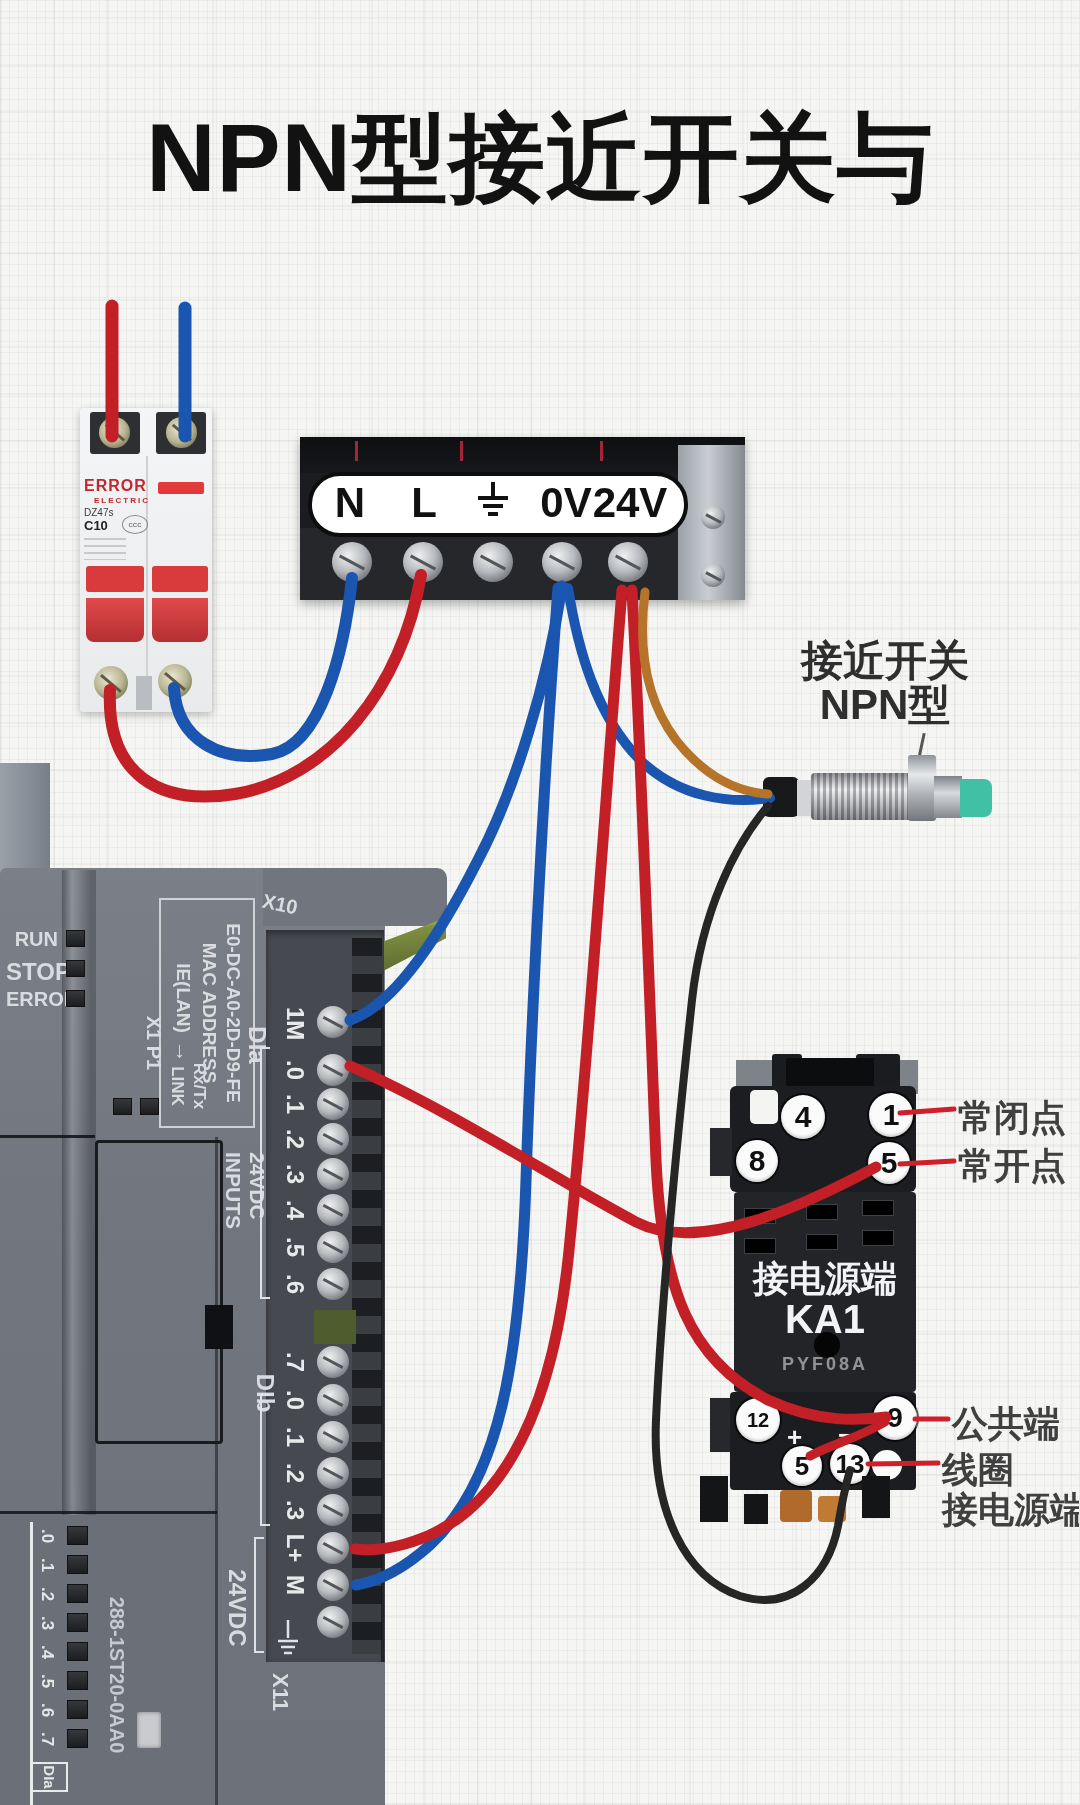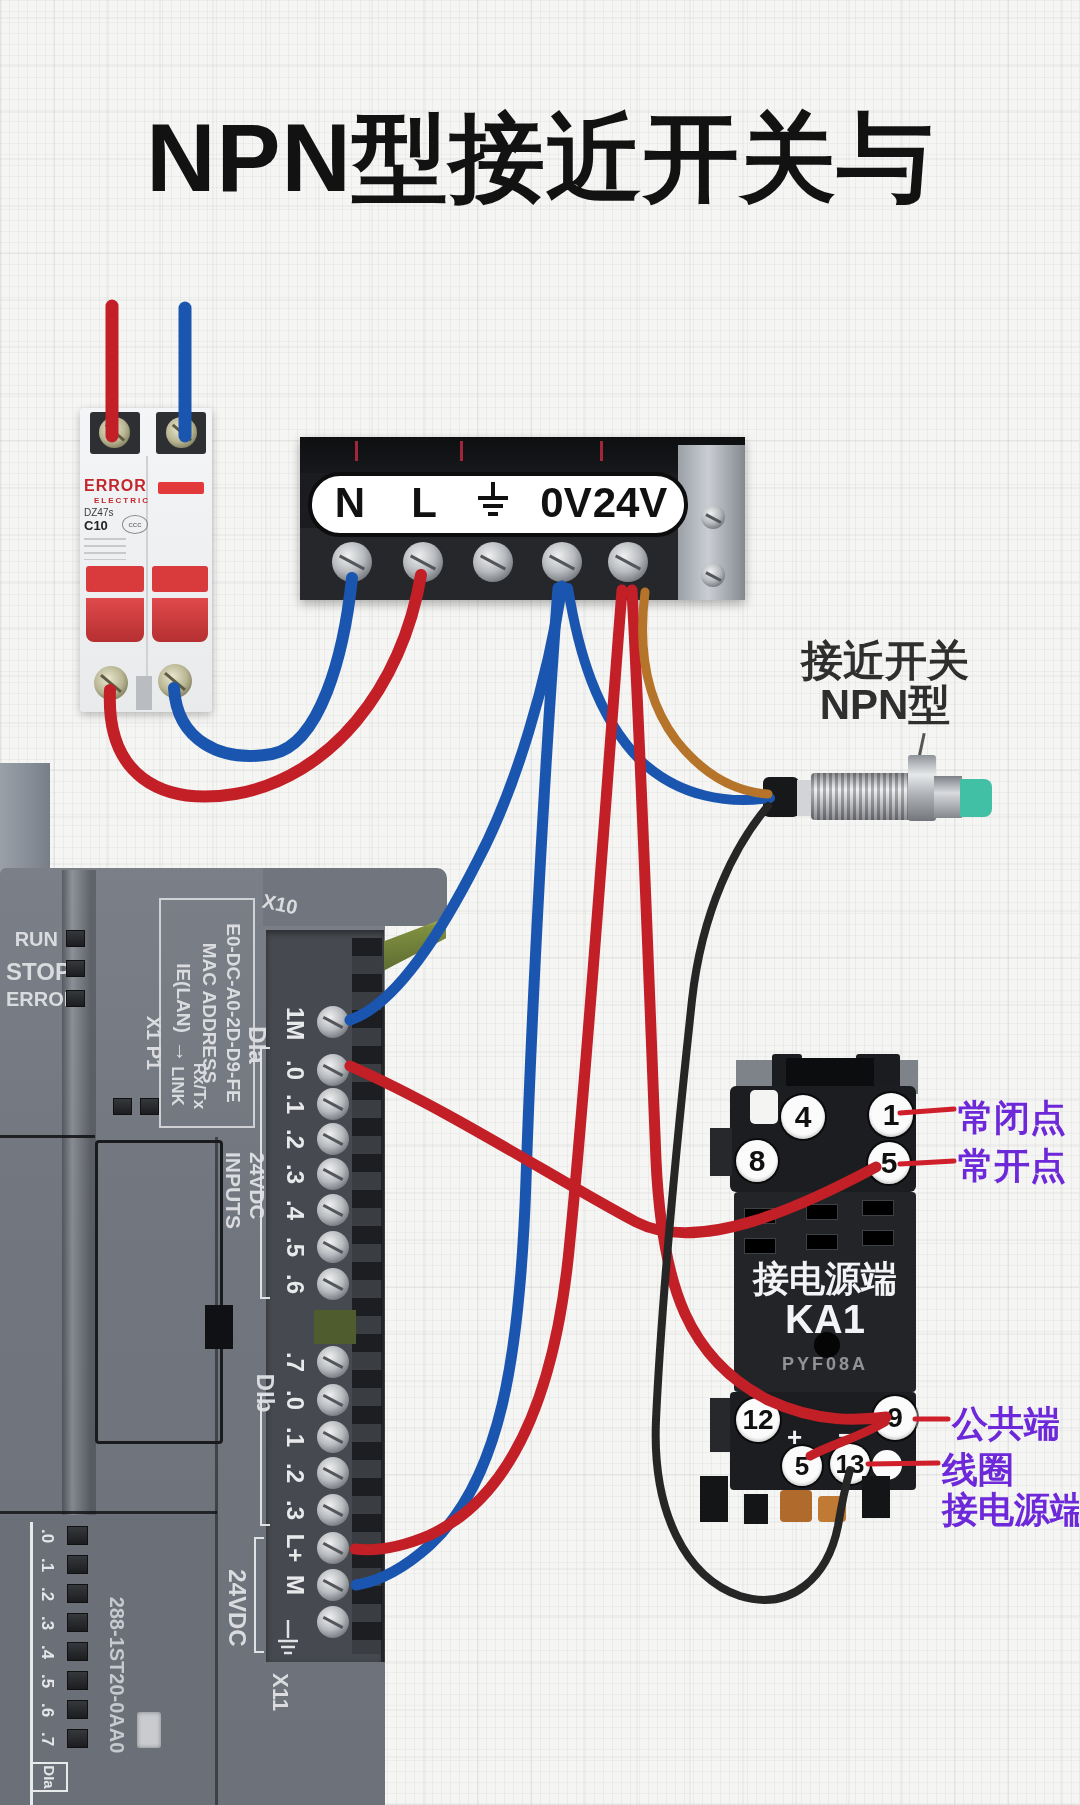--- a/index.html
+++ b/index.html
@@ -30,21 +30,21 @@
   .tlabel{width:30px;height:30px;line-height:30px;text-align:center;color:#e8e9eb;
           font-weight:bold;font-size:24px;transform:rotate(90deg);}
   .holes{background:repeating-linear-gradient(180deg,#1d1e21 0 18px,#3a3d42 18px 36px);}
   .ledwin{background:linear-gradient(180deg,#35383c,#1c1d20);border:1px solid #111;}
   .ledlbl{width:26px;height:26px;line-height:26px;text-align:center;color:#e5e6e8;
           font-weight:bold;font-size:17px;transform:rotate(90deg);}
   
   .rterm{border-radius:50%;background:#fbfbfb;color:#101010;font-weight:bold;
          box-shadow:0 0 0 2px rgba(0,0,0,.65), inset 0 -2px 3px rgba(0,0,0,.18);}
   .slot{background:#000;border:1px solid #3d4045;}
-  .ann{font-size:36px;font-weight:bold;color:#6d28d9;white-space:nowrap;}
+  .ann{font-size:36px;font-weight:bold;color:#404040;white-space:nowrap;}
   .wh{color:#f2f3f4;font-weight:bold;}
 </style>
 </head>
 <body>
 
 <div id="stage">
 
   <div class="abs title" style="left:0;top:95px;">NPN型接近开关与</div>
 
   <div class="abs" style="left:0;top:763px;width:50px;height:752px;background:linear-gradient(90deg,#9aa0a8,#878d96 60%,#787e87);"></div>
@@ -228,21 +228,21 @@
   <div class="abs ctr wh" style="left:734px;top:1258px;width:182px;height:42px;font-size:36px;">接电源端</div>
   <div class="abs ctr wh" style="left:734px;top:1298px;width:182px;height:42px;font-size:40px;">KA1</div>
   <div class="abs" style="left:814px;top:1332px;width:26px;height:26px;background:#050505;border-radius:50%;"></div>
   <div class="abs ctr" style="left:734px;top:1354px;width:182px;height:20px;font-size:18px;font-weight:bold;color:rgba(255,255,255,.5);letter-spacing:3px;">PYF08A</div>
   <div class="abs" style="left:730px;top:1392px;width:186px;height:98px;background:#1c1d20;border-radius:4px;"></div>
 
   <div class="abs ctr rterm" style="left:781px;top:1095px;width:44px;height:44px;font-size:30px;">4</div>
   <div class="abs ctr rterm" style="left:869px;top:1093px;width:44px;height:44px;font-size:30px;">1</div>
   <div class="abs ctr rterm" style="left:736px;top:1140px;width:42px;height:42px;font-size:30px;">8</div>
   <div class="abs ctr rterm" style="left:868px;top:1142px;width:42px;height:42px;font-size:30px;">5</div>
-  <div class="abs ctr rterm" style="left:736px;top:1398px;width:44px;height:44px;font-size:28px;">12</div>
+  <div class="abs ctr rterm" style="left:736px;top:1398px;width:44px;height:44px;font-size:20px;">12</div>
   <div class="abs ctr rterm" style="left:873px;top:1396px;width:44px;height:44px;font-size:28px;">9</div>
   <div class="abs wh" style="left:787px;top:1422px;font-size:26px;">+</div>
   <div class="abs wh" style="left:838px;top:1420px;font-size:26px;">−</div>
   <div class="abs ctr rterm" style="left:782px;top:1446px;width:40px;height:40px;font-size:26px;">5</div>
   <div class="abs ctr rterm" style="left:830px;top:1444px;width:40px;height:40px;font-size:26px;">13</div>
   <div class="abs" style="left:872px;top:1450px;width:30px;height:30px;background:#fbfbfb;border-radius:50%;"></div>
 
   <div class="abs" style="left:700px;top:1476px;width:28px;height:46px;background:#141517;"></div>
   <div class="abs" style="left:744px;top:1494px;width:24px;height:30px;background:#141517;"></div>
   <div class="abs" style="left:862px;top:1476px;width:28px;height:42px;background:#141517;"></div>

